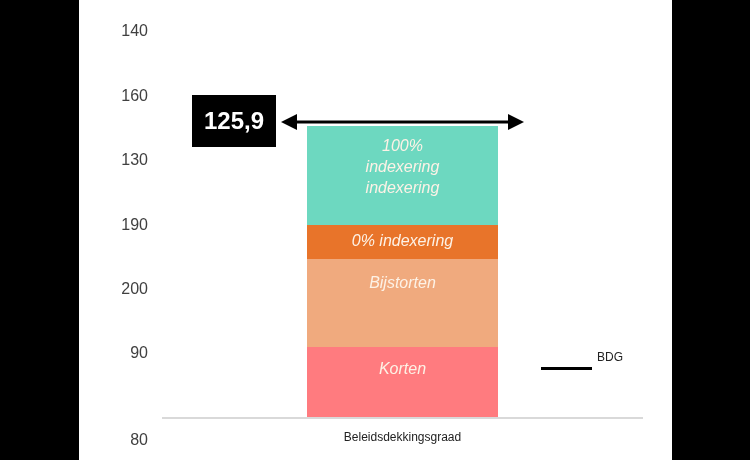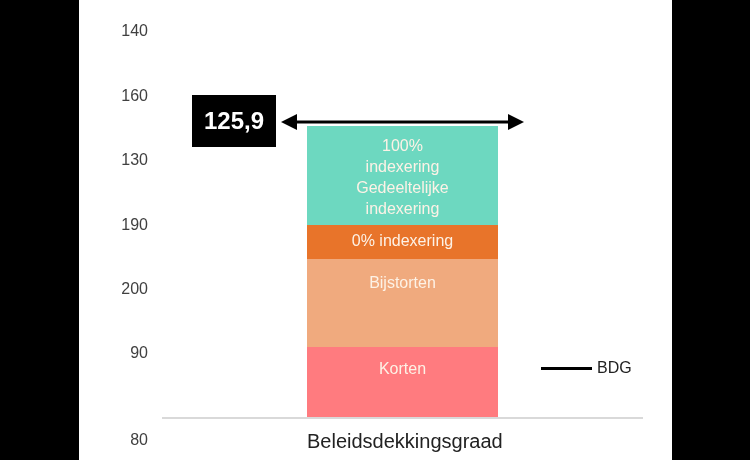--- a/index.html
+++ b/index.html
@@ -27,56 +27,55 @@
     position: absolute; left: 307px; width: 191px;
   }
   .seg {
     position: absolute; left: 0; width: 100%;
     color: #fdf2e6; font-size: 16px; text-align: center;
     line-height: 21px;
     box-sizing: border-box;
   }
   .xlabel {
     position: absolute; top: 430px; left: 307px; width: 191px; text-align: center;
-    font-size: 20px; color: #222222;
+    font-size: 12px; color: #222222;
   }
   .valbox {
     position: absolute; left: 192px; top: 95px; width: 84px; height: 52px;
     background: #000000; color: #ffffff;
     font-weight: bold; font-size: 24px;
     display: flex; align-items: center; justify-content: center;
   }
   .arrow {
     position: absolute; left: 281px; top: 112px; width: 243px; height: 20px;
   }
   .legend-line {
     position: absolute; left: 541px; top: 367px; width: 51px; height: 3px; background: #000000;
   }
   .legend-label {
-    position: absolute; left: 597px; top: 359px; font-size: 16px; color: #222222;
+    position: absolute; left: 597px; top: 350px; font-size: 12px; color: #222222;
   }
 </style>
 </head>
 <body>
 
 <div class="slide"></div>
 
 <div class="ytick" style="top:31px">140</div>
 <div class="ytick" style="top:96px">160</div>
 <div class="ytick" style="top:160px">130</div>
 <div class="ytick" style="top:225px">190</div>
 <div class="ytick" style="top:289px">200</div>
 <div class="ytick" style="top:353px">90</div>
 <div class="ytick" style="top:440px">80</div>
 
-<div class="bar" style="top:126px; height:292px;">
+<div class="bar" style="top:126px; height:292px;font-style:italic;">
   <div class="seg" style="top:0; height:99px; background:#6dd8c0; padding-top:9px;">
     <div>100%</div>
     <div>indexering</div>
-    <div>Gedeeltelijke</div>
     <div>indexering</div>
   </div>
   <div class="seg" style="top:99px; height:44px; background:#e8742a; padding-top:5px;">
     <span>0% indexering</span>
   </div>
   <div class="seg" style="top:221px; height:71px; background:#ff7b7f; padding-top:11px;">
     <span>Korten</span>
   </div>
   <div class="seg" style="top:133px; height:88px; background:#f0aa7e; padding-top:13px;">
     <span>Bijstorten</span>

